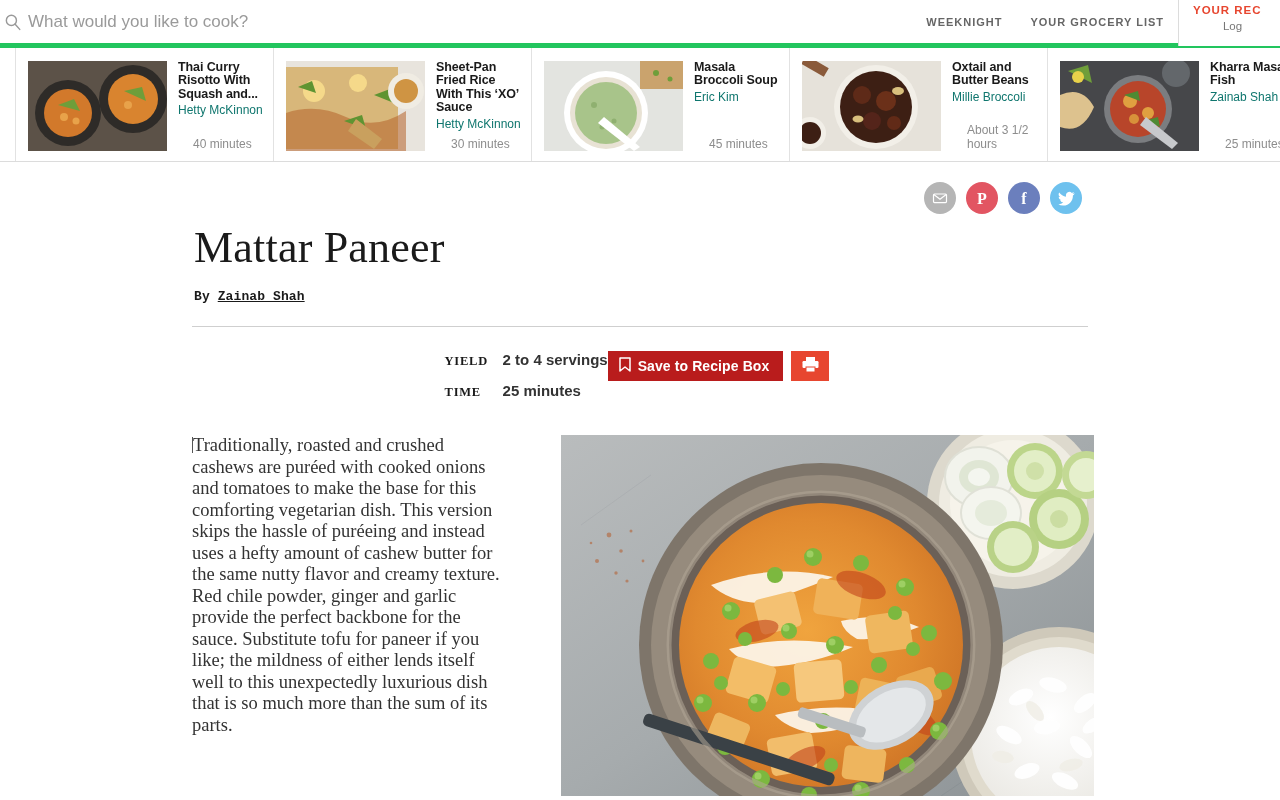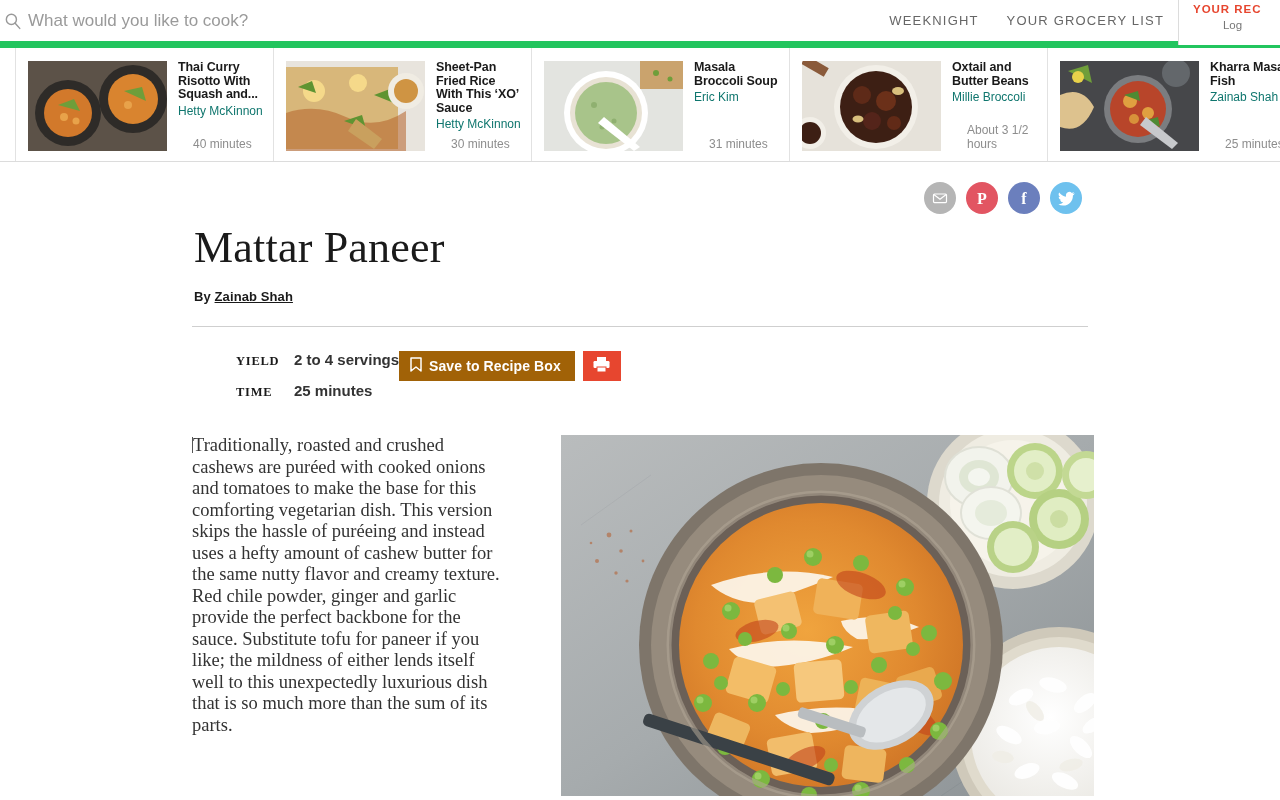--- a/index.html
+++ b/index.html
@@ -12,21 +12,21 @@
     font-family: "Liberation Sans", sans-serif;
     -webkit-font-smoothing: antialiased;
   }
 
   
   .header {
     position: relative;
     height: 48px;
     width: 1280px;
     background: #ffffff;
-    border-bottom: 7px solid #22c55e;
+    border-bottom: 5px solid #22c55e;
     display: flex;
     align-items: center;
   }
   .search-wrap {
     display: flex;
     align-items: center;
     padding-left: 4px;
     flex: 1 1 auto;
     height: 100%;
   }
@@ -49,22 +49,22 @@
   }
   .search-input::placeholder { color: #9a9a9a; opacity: 1; }
 
   .header-nav {
     display: flex;
     align-items: center;
     height: 100%;
     margin-right: 0;
   }
   .nav-link {
-    font-size: 13px;
-    font-weight: normal;
+    font-size: 11px;
+    font-weight: bold;
     letter-spacing: 0.09em;
     color: #666666;
     text-decoration: none;
     text-transform: uppercase;
     padding: 0 14px;
     white-space: nowrap;
     cursor: pointer;
   }
   .recipe-box-btn {
     border-left: 1px solid #dcdcdc;
@@ -96,21 +96,21 @@
 
   
   .carousel {
     position: relative;
     height: 114px;
     width: 1280px;
     background: #ffffff;
     border-bottom: 1px solid #dcdcdc;
     overflow: hidden;
     display: flex;
-    align-items: flex-start;
+    align-items: center;
   }
   .carousel-track {
     display: flex;
     align-items: stretch;
     height: 114px;
     margin-left: -242px;
   }
   .ccard {
     display: flex;
     align-items: flex-start;
@@ -197,39 +197,39 @@
     margin: 9px 0 0 2px;
     line-height: 50px;
     letter-spacing: 0.2px;
   }
   .byline {
     font-size: 13px;
     font-weight: bold;
     color: #1a1a1a;
     margin: 16px 0 16px 2px;
     letter-spacing: 0.1px;
+    font-family: Liberation Mono, monospace;
   }
   .byline a {
     color: #1a1a1a;
     text-decoration: underline;
     cursor: pointer;
   }
   .divider {
     border: none;
     border-top: 1px solid #cfcfcf;
     margin: 22px 0 0 0;
     width: 896px;
   }
 
   .meta-row {
     display: flex;
-    justify-content: flex-start;
+    justify-content: center;
     align-items: flex-start;
     margin-top: 24px;
-    margin-left: 44px;
   }
   .meta-list { flex: 0 0 auto; }
   .meta-line {
     display: flex;
     align-items: baseline;
     margin-bottom: 13px;
   }
   .meta-label {
     font-family: "Liberation Serif", serif;
     font-weight: bold;
@@ -246,21 +246,21 @@
     font-weight: bold;
   }
 
   .action-btns {
     display: flex;
     gap: 8px;
     align-items: flex-start;
     padding-right: 6px;
   }
   .save-btn {
-    background: #a16207;
+    background: #b91c1c;
     border: none;
     color: #ffffff;
     font-family: "Liberation Sans", sans-serif;
     font-size: 14px;
     font-weight: bold;
     height: 30px;
     padding: 0 14px 0 11px;
     display: flex;
     align-items: center;
     gap: 7px;
@@ -411,21 +411,21 @@
           <circle cx="58" cy="66" r="2.5" fill="#8fb070"></circle>
           <path d="M60 56 L96 86 L90 90 L54 62 Z" fill="#ffffff"></path>
           <rect x="96" y="0" width="43" height="28" fill="#caa36d"></rect>
           <circle cx="112" cy="12" r="3" fill="#6f9e3a"></circle>
           <circle cx="126" cy="18" r="2.5" fill="#6f9e3a"></circle>
         </svg>
       </div>
       <div class="ccard-body">
         <div class="ccard-title">Masala Broccoli Soup</div>
         <div class="ccard-author">Eric Kim</div>
-        <div class="ccard-time">31 minutes</div>
+        <div class="ccard-time">45 minutes</div>
       </div>
     </div>
 
     <div class="ccard">
       <div class="ccard-thumb">
         <svg viewBox="0 0 139 90" preserveAspectRatio="xMidYMid slice">
           <rect width="139" height="90" fill="#e6e2da"></rect>
           <circle cx="74" cy="46" r="42" fill="#f2efe8"></circle>
           <circle cx="74" cy="46" r="36" fill="#3d1f14"></circle>
           <circle cx="60" cy="34" r="9" fill="#5e2a18"></circle>

